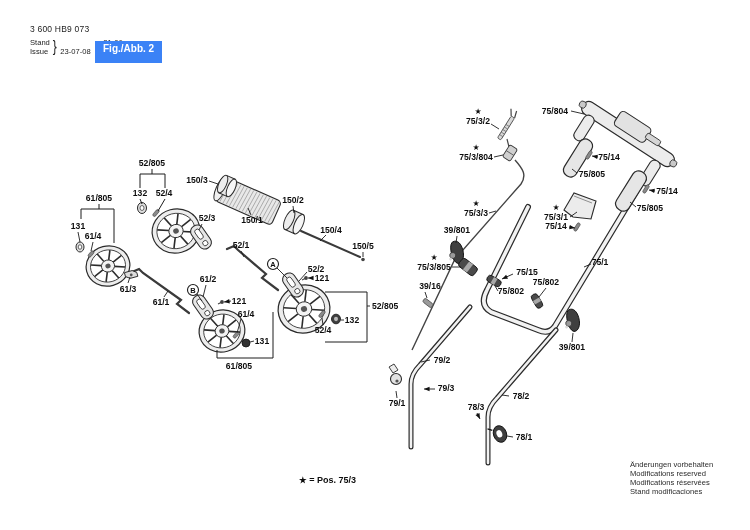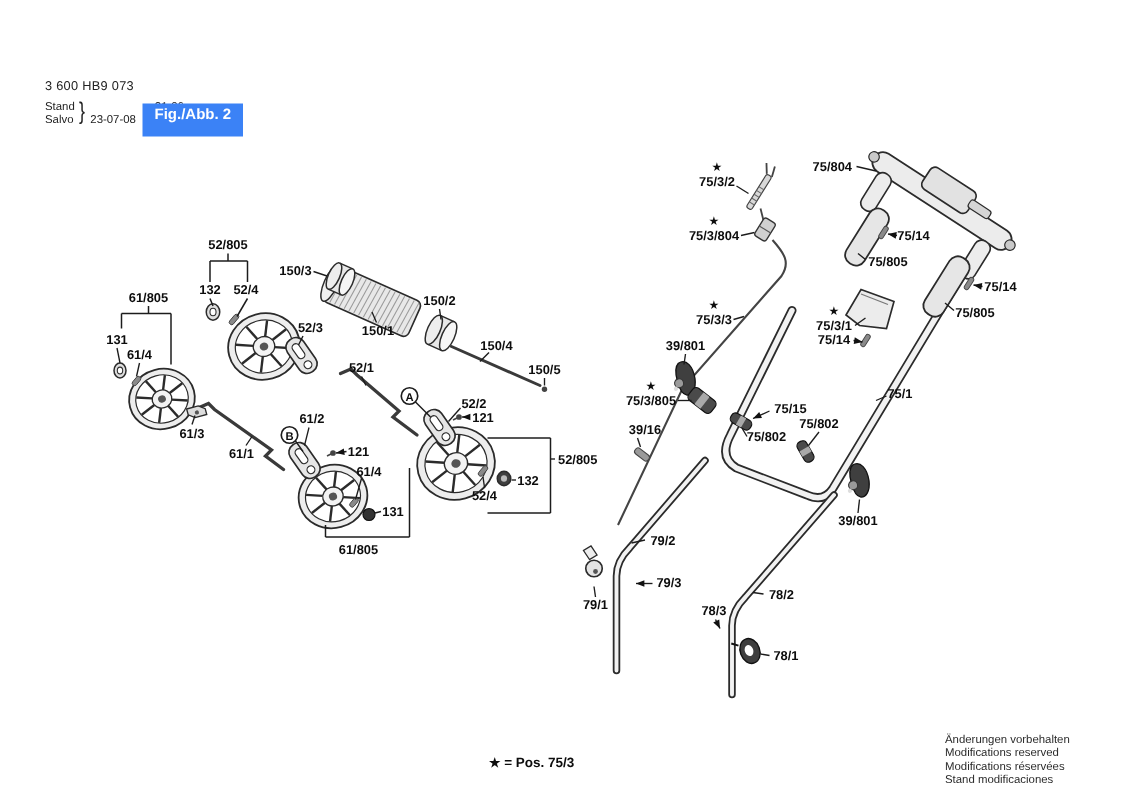--- a/index.html
+++ b/index.html
@@ -1,25 +1,25 @@
 <!DOCTYPE html>
 <html><head>
 <meta charset="utf-8">
 <style>
   html,body{margin:0;padding:0;width:750px;height:530px;background:#fff;overflow:hidden;}
   body{font-family:"Liberation Sans",sans-serif;color:#111;position:relative;}
-  .abs{position:absolute;margin-top:28px;}
+  .abs{position:absolute;}
   #diagram{position:absolute;left:0;top:0;}
   .part-number{left:30px;top:24px;font-size:8.5px;letter-spacing:.2px;color:#222;}
   .rev{left:30px;top:38px;display:flex;align-items:flex-start;font-size:7.6px;color:#222;}
   .rev .c{display:flex;flex-direction:column;line-height:9px;}
   .brace{font-size:16px;font-weight:400;margin:0 3px 0 2px;transform:scaleX(.75);color:#222;}
   .strike{text-decoration:line-through;padding-left:43px;}
   .badge{left:95px;top:41px;background:#3b82f6;color:#fff;font-weight:bold;font-size:10px;padding:2px 8px 9px;}
-  .legend{left:326px;top:475px;font-size:9px;font-weight:bold;color:#0d0d0d;}
+  .legend{left:299px;top:475px;font-size:9px;font-weight:bold;color:#0d0d0d;}
   .legend .star{font-size:8.5px;}
   .notes{left:630px;top:460px;font-size:7.6px;line-height:9px;color:#2a2a2a;}
 </style>
 </head>
 <body>
 
 <svg id="diagram" width="750" height="530" viewBox="0 0 750 530">
     <path d="M528,207 L487,290 Q479,305 491,312 L538,330 Q549,335 555,326 L640,185" fill="none" stroke="#2b2b2b" stroke-width="6" stroke-linecap="round"></path>
     <path d="M528,207 L487,290 Q479,305 491,312 L538,330 Q549,335 555,326 L640,185" fill="none" stroke="#f2f2f2" stroke-width="3.6" stroke-linecap="round"></path>
     <path d="M470,307 L420,365 Q411,374 411,384 L411,447" fill="none" stroke="#2b2b2b" stroke-width="5" stroke-linecap="round"></path>
@@ -380,21 +380,21 @@
       <circle cx="193" cy="290" r="5.5" fill="#fff" stroke="#1c1c1c" stroke-width="1.1"></circle>
       <text x="193" y="293" text-anchor="middle" font-size="7.5" font-weight="bold" fill="#0d0d0d" font-family="&quot;Liberation Sans&quot;,sans-serif">B</text>
     </g>
   </svg>
 
 <div class="abs part-number">3 600 HB9 073</div>
 
 <div class="abs rev">
   <div class="c">
     <span>Stand</span>
-    <span>Salvo</span>
+    <span>Issue</span>
   </div>
   <span class="brace">}</span>
   <div class="c">
     <span class="strike">21-06</span>
     <span>23-07-08</span>
   </div>
 </div>
 
 <div class="abs badge">Fig./Abb. 2</div>
 

